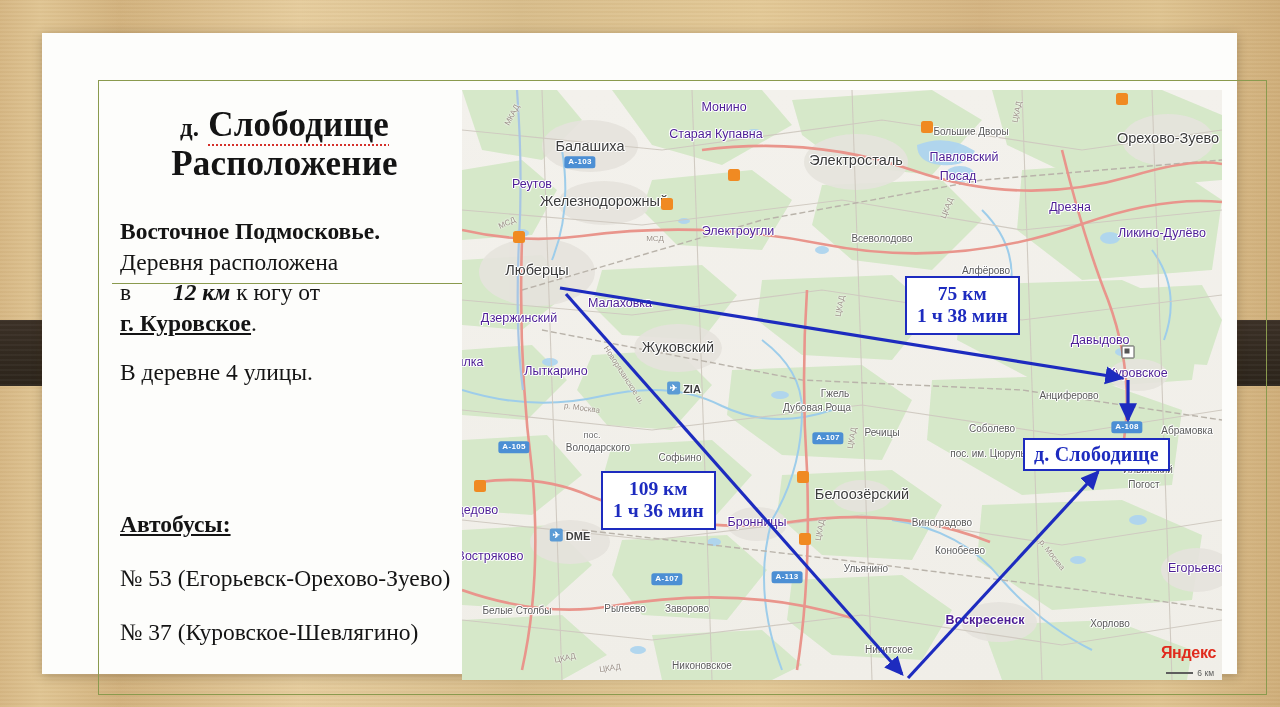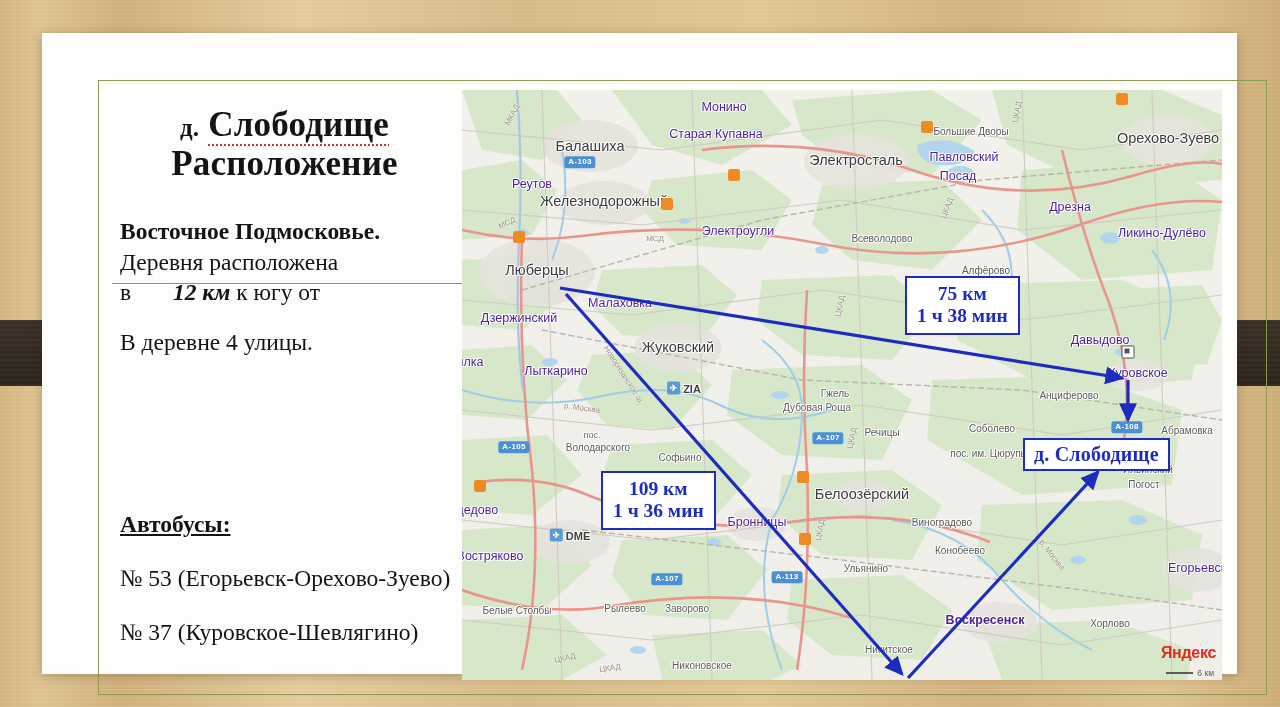--- a/index.html
+++ b/index.html
@@ -194,20 +194,21 @@
       </span>
       <span>Расположение</span>
     </h1>
 
     <div id="divider"></div>
 
     <div id="body-text">
       <p class="lead">Восточное Подмосковье.</p>
       <p>Деревня расположена</p>
       <p><span>в </span><span class="bi">12 км</span><span> к югу от</span></p>
+      <p><span class="bu">г. Куровское</span><span>.</span></p>
       <div class="gap"></div>
       <p>В деревне 4 улицы.</p>
     </div>
 
     <div id="bus-block">
       <p id="bus-head">Автобусы:</p>
       <p class="bus-item">№ 53 (Егорьевск-Орехово-Зуево)</p>
       <p class="bus-item">№ 37 (Куровское-Шевлягино)</p>
 
     </div>

